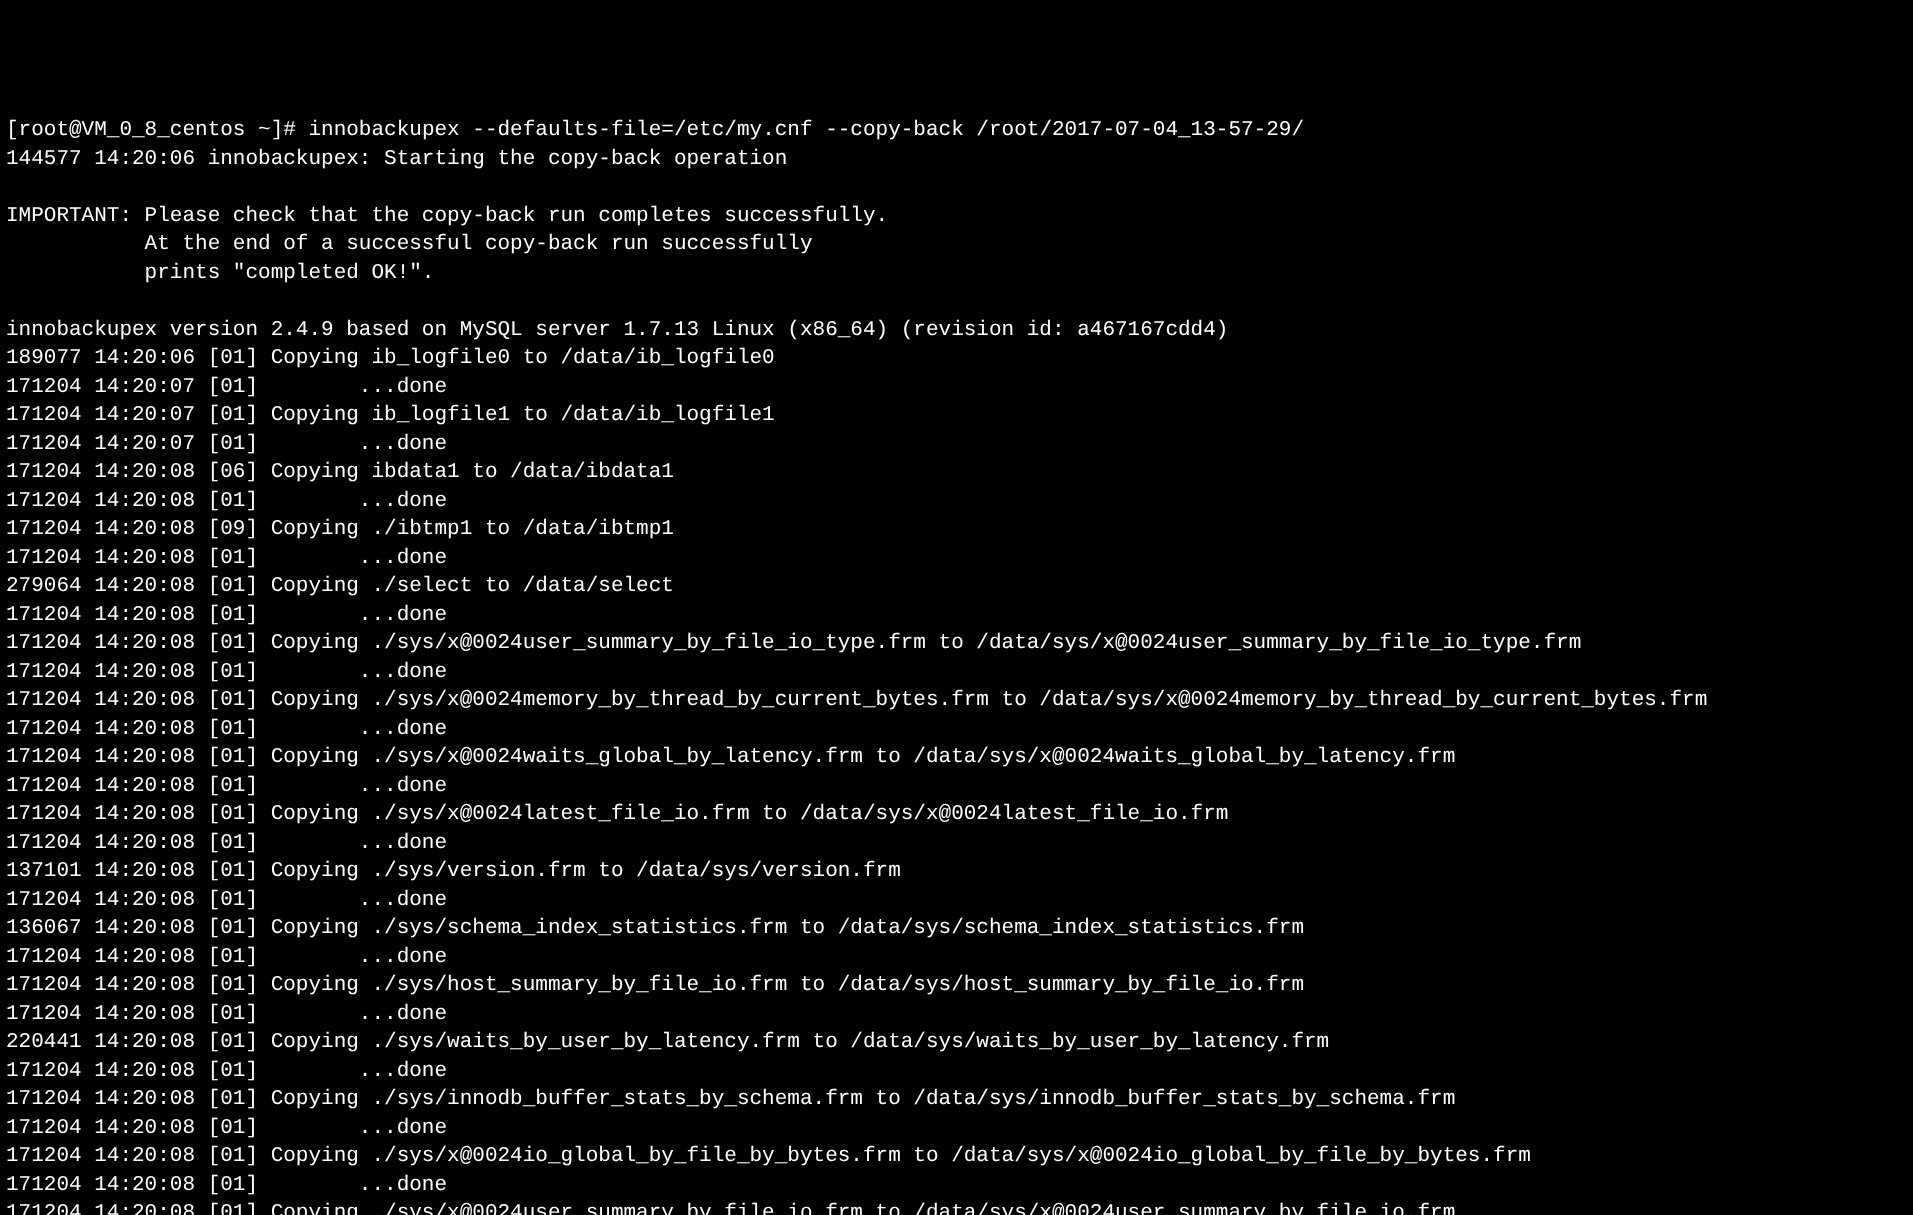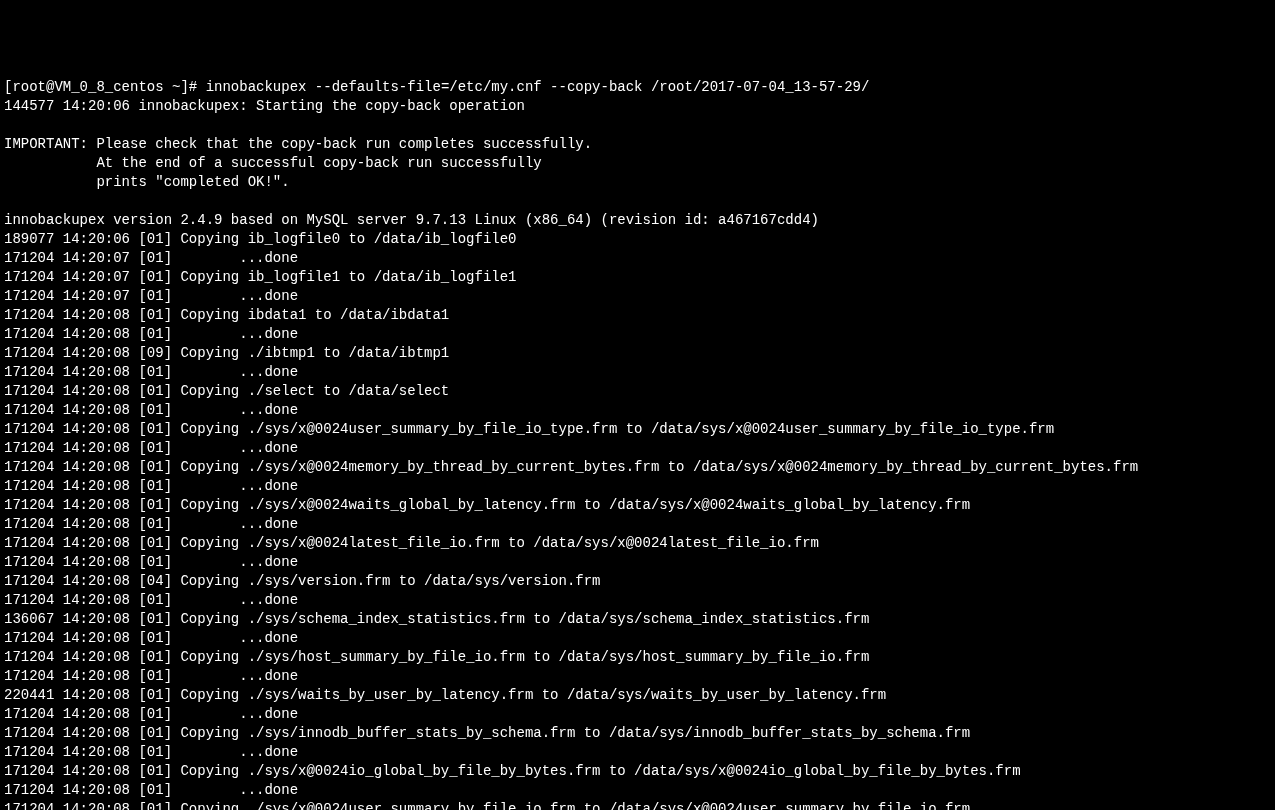--- a/index.html
+++ b/index.html
@@ -25,40 +25,40 @@
 
 
 
 <div class="terminal"><span>[root@VM_0_8_centos ~]# </span><span>innobackupex --defaults-file=/etc/my.cnf --copy-back /root/2017-07-04_13-57-29/</span>
 <span>144577 14:20:06 innobackupex: Starting the copy-back operation</span>
 
 <span>IMPORTANT: Please check that the copy-back run completes successfully.</span>
 <span>           At the end of a successful copy-back run successfully</span>
 <span>           prints "completed OK!".</span>
 
-<span>innobackupex version 2.4.9 based on MySQL server 9.7.13 Linux (x86_64) (revision id: a467167cdd4)</span>
+<span>innobackupex version 2.4.9 based on MySQL server 1.7.13 Linux (x86_64) (revision id: a467167cdd4)</span>
 <span>189077 14:20:06 [01] Copying ib_logfile0 to /data/ib_logfile0</span>
 <span>171204 14:20:07 [01]        ...done</span>
 <span>171204 14:20:07 [01] Copying ib_logfile1 to /data/ib_logfile1</span>
 <span>171204 14:20:07 [01]        ...done</span>
-<span>171204 14:20:08 [01] Copying ibdata1 to /data/ibdata1</span>
+<span>171204 14:20:08 [06] Copying ibdata1 to /data/ibdata1</span>
 <span>171204 14:20:08 [01]        ...done</span>
 <span>171204 14:20:08 [09] Copying ./ibtmp1 to /data/ibtmp1</span>
 <span>171204 14:20:08 [01]        ...done</span>
-<span>171204 14:20:08 [01] Copying ./select to /data/select</span>
+<span>279064 14:20:08 [01] Copying ./select to /data/select</span>
 <span>171204 14:20:08 [01]        ...done</span>
 <span>171204 14:20:08 [01] Copying ./sys/x@0024user_summary_by_file_io_type.frm to /data/sys/x@0024user_summary_by_file_io_type.frm</span>
 <span>171204 14:20:08 [01]        ...done</span>
 <span>171204 14:20:08 [01] Copying ./sys/x@0024memory_by_thread_by_current_bytes.frm to /data/sys/x@0024memory_by_thread_by_current_bytes.frm</span>
 <span>171204 14:20:08 [01]        ...done</span>
 <span>171204 14:20:08 [01] Copying ./sys/x@0024waits_global_by_latency.frm to /data/sys/x@0024waits_global_by_latency.frm</span>
 <span>171204 14:20:08 [01]        ...done</span>
 <span>171204 14:20:08 [01] Copying ./sys/x@0024latest_file_io.frm to /data/sys/x@0024latest_file_io.frm</span>
 <span>171204 14:20:08 [01]        ...done</span>
-<span>171204 14:20:08 [04] Copying ./sys/version.frm to /data/sys/version.frm</span>
+<span>137101 14:20:08 [01] Copying ./sys/version.frm to /data/sys/version.frm</span>
 <span>171204 14:20:08 [01]        ...done</span>
 <span>136067 14:20:08 [01] Copying ./sys/schema_index_statistics.frm to /data/sys/schema_index_statistics.frm</span>
 <span>171204 14:20:08 [01]        ...done</span>
 <span>171204 14:20:08 [01] Copying ./sys/host_summary_by_file_io.frm to /data/sys/host_summary_by_file_io.frm</span>
 <span>171204 14:20:08 [01]        ...done</span>
 <span>220441 14:20:08 [01] Copying ./sys/waits_by_user_by_latency.frm to /data/sys/waits_by_user_by_latency.frm</span>
 <span>171204 14:20:08 [01]        ...done</span>
 <span>171204 14:20:08 [01] Copying ./sys/innodb_buffer_stats_by_schema.frm to /data/sys/innodb_buffer_stats_by_schema.frm</span>
 <span>171204 14:20:08 [01]        ...done</span>
 <span>171204 14:20:08 [01] Copying ./sys/x@0024io_global_by_file_by_bytes.frm to /data/sys/x@0024io_global_by_file_by_bytes.frm</span>

